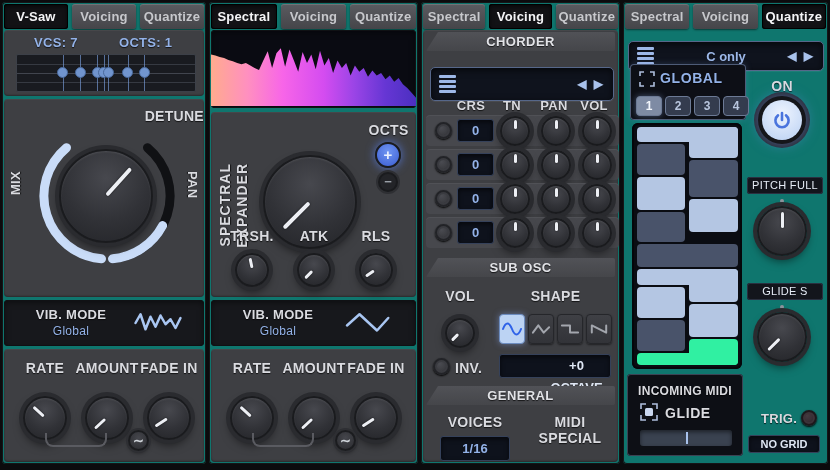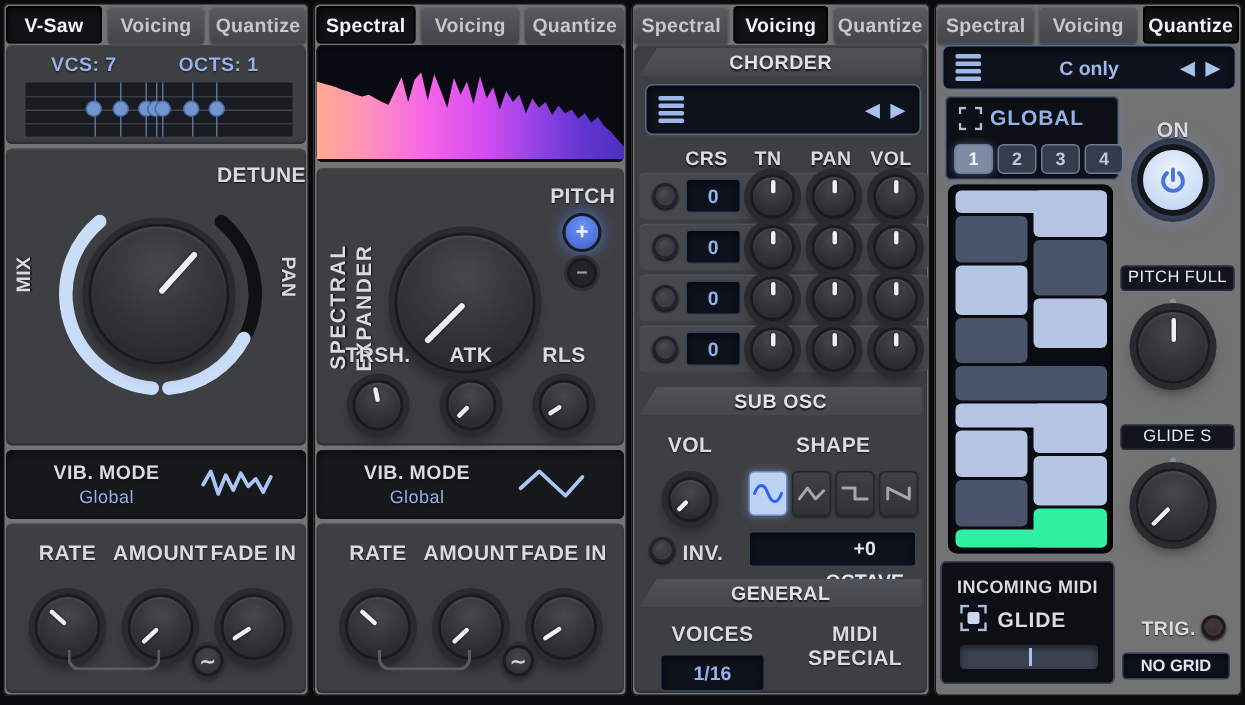--- a/index.html
+++ b/index.html
@@ -1,36 +1,36 @@
 <!DOCTYPE html>
 <html><head>
 <meta charset="utf-8">
 <style>
   html,body{margin:0;padding:0;background:#0b0b0d;}
   *{box-sizing:border-box;font-family:"Liberation Sans",sans-serif;}
   #stage{position:relative;width:830px;height:470px;background:#0b0b0d;overflow:hidden;}
-  .panel{position:absolute;top:2px;height:462px;background:#737373;border-radius:4px;
+  .panel{position:absolute;top:2px;height:462px;background:#0f766e;border-radius:4px;
          box-shadow:inset 0 0 0 1px #151517;}
   .card{position:absolute;left:2px;right:2px;background:#3e3f43;border-radius:4px;
         box-shadow:inset 0 1px 0 rgba(255,255,255,.05),inset 0 -1px 2px rgba(0,0,0,.35);}
   .card.dark{background:#17181c;box-shadow:inset 0 0 0 1px #101114,inset 0 2px 6px rgba(0,0,0,.5);}
   
   .tabs{position:absolute;left:2px;right:2px;top:2px;height:25px;display:flex;gap:4px;}
   .tab{flex:1;height:25px;line-height:25px;text-align:center;border-radius:3px;
        font-size:13px;font-weight:bold;letter-spacing:.2px;
        background:linear-gradient(#5a5b60,#454549);color:#c7c8cc;
        box-shadow:inset 0 1px 0 rgba(255,255,255,.14),0 1px 2px rgba(0,0,0,.5);}
   .tab.active{background:#121215;color:#f4f4f6;box-shadow:inset 0 0 0 1px #000,inset 0 2px 5px rgba(0,0,0,.7);}
   
   .lbl{position:absolute;font-weight:bold;color:#dadbe0;text-shadow:0 1px 1px rgba(0,0,0,.7);letter-spacing:.3px;}
   .blue{color:#93b2e8;}
   
   .combo{position:absolute;background:#0f131d;border:1px solid #56678a;border-radius:5px;
          box-shadow:inset 0 2px 7px rgba(0,0,0,.65),0 1px 0 rgba(255,255,255,.06);
-         display:flex;align-items:center;padding:0 8px;}
+         display:flex;align-items:center;padding:0 8px;margin-top:11px;}
   .burger{display:flex;flex-direction:column;gap:2.5px;}
   .burger i{display:block;width:17px;height:2.5px;background:#9db8e8;border-radius:1px;}
   .arrows{margin-left:auto;color:#a9c2ec;font-size:12px;letter-spacing:2px;font-weight:bold;}
   .combo .ctext{position:absolute;left:0;right:0;text-align:center;font-weight:bold;color:#9db8e8;font-size:13px;}
   
   .knob{position:absolute;border-radius:50%;
         background:radial-gradient(circle at 50% 30%,#47484e,#313237 55%,#232428 100%);
         border:2px solid #1a1b1e;
         box-shadow:0 0 0 4px #2a2b2f,0 5px 10px rgba(0,0,0,.55),inset 0 1px 2px rgba(255,255,255,.1);}
   .rot{position:absolute;inset:0;border-radius:50%;}
@@ -219,21 +219,21 @@
     <div class="card" style="top:110px;height:185px;">
       <div style="position:absolute;left:6px;top:28px;height:130px;display:flex;align-items:center;gap:1px;">
         <span class="lbl vert flip" style="position:static;font-size:14px;letter-spacing:1px;">SPECTRAL</span>
         <span class="lbl vert flip" style="position:static;font-size:14px;letter-spacing:1px;">EXPANDER</span>
       </div>
       <div class="knob k94" style="left:52px;top:43px;">
         <div class="rot" style="transform: rotate(-135deg);">
             <div class="ptr"></div>
           </div>
       </div>
-      <div class="lbl" style="left:150px;width:55px;top:10px;text-align:center;font-size:14px;">PITCH</div>
+      <div class="lbl" style="left:150px;width:55px;top:10px;text-align:center;font-size:14px;">OCTS</div>
       <div class="mode-plus" style="left:164px;top:30px;">+</div>
       <div class="mode-minus" style="left:167px;top:60px;">−</div>
       <div class="lbl" style="left:11px;width:60px;top:116px;text-align:center;font-size:14px;">TRSH.</div>
       <div class="lbl" style="left:73px;width:60px;top:116px;text-align:center;font-size:14px;">ATK</div>
       <div class="lbl" style="left:135px;width:60px;top:116px;text-align:center;font-size:14px;">RLS</div>
       <div class="knob k34" style="left:24px;top:141px;">
           <div class="rot" style="transform: rotate(-12deg);">
             <div class="ptr"></div>
           </div>
         </div>

